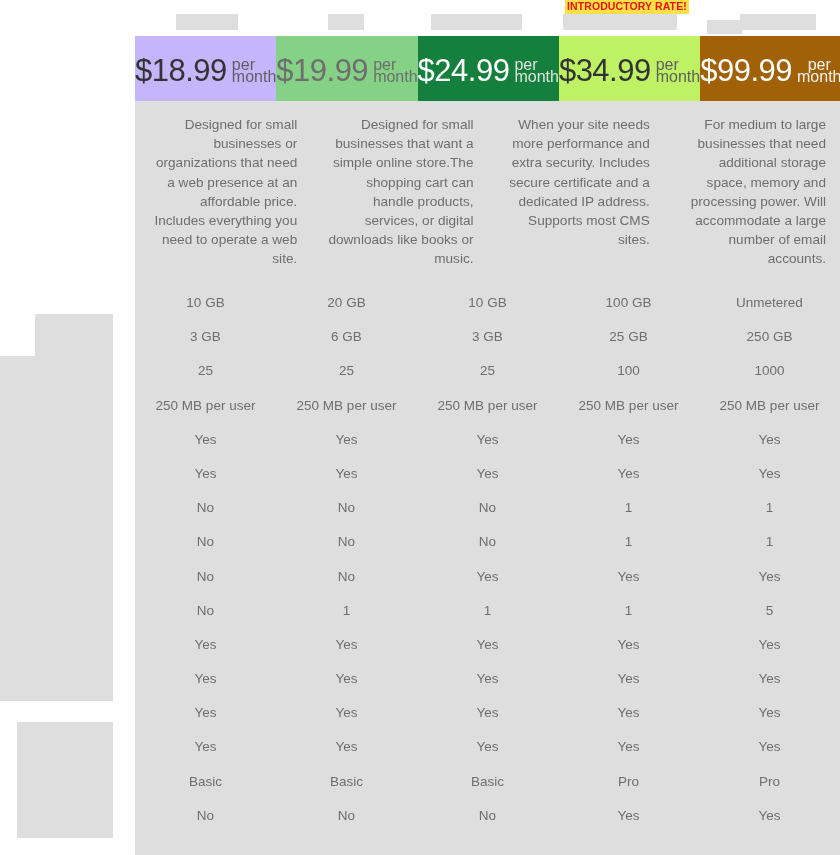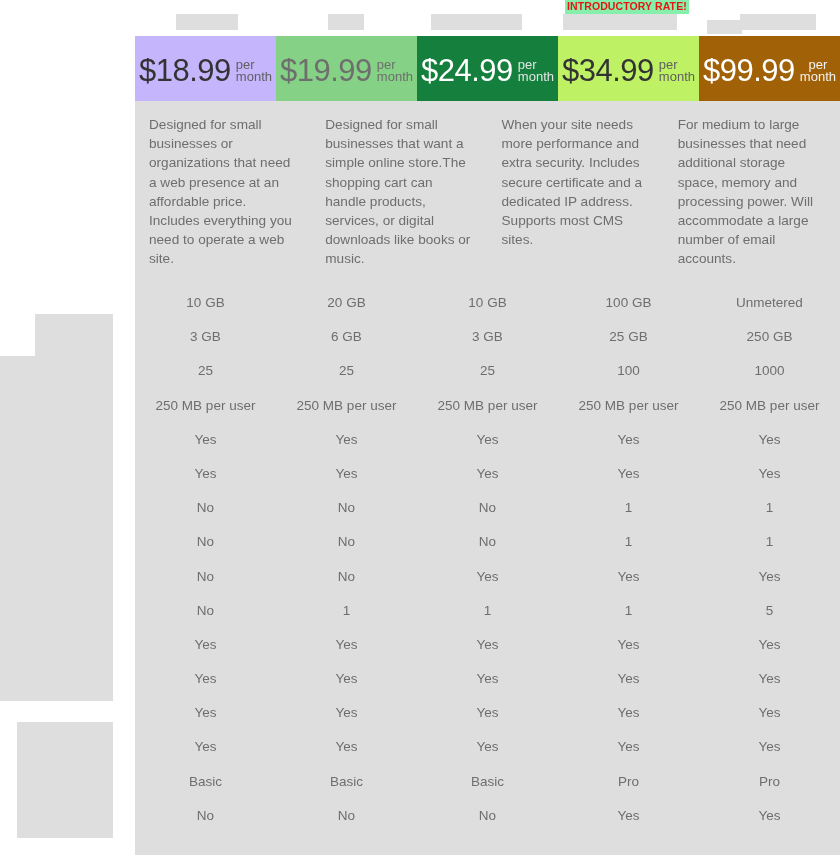--- a/index.html
+++ b/index.html
@@ -63,21 +63,21 @@
     top: 20px;
     left: 572px;
     width: 35px;
     height: 14px;
     background: #dedede;
   }
   #introductory-badge {
     position: absolute;
     left: 430px;
     top: 0px;
-    background: #86efac;
+    background: #fde047;
     color: #e8150f;
     font-size: 10.5px;
     font-weight: bold;
     letter-spacing: 0.1px;
     padding: 1px 2px 2px 2px;
     line-height: 11px;
     white-space: nowrap;
   }
 
   
@@ -98,21 +98,21 @@
     transform: translateY(2px);
   }
   .price-amount {
     font-size: 31px;
     font-weight: 300;
     line-height: 31px;
     letter-spacing: -0.5px;
     white-space: nowrap;
   }
   .price-period {
-    font-size: 13px;
+    font-size: 16px;
     line-height: 11.5px;
     font-weight: 400;
     margin-left: 5px;
     margin-top: 4px;
     white-space: nowrap;
   }
   .price-period span { display: block; }
 
   
   #table-body {
@@ -124,21 +124,21 @@
   }
   .cell {
     flex: 1 1 0;
     text-align: center;
     color: #6e6e6e;
     font-size: 13.5px;
     font-weight: 400;
   }
 
   #description-row .cell {
-    text-align: left;
+    text-align: right;
     padding: 14px 14px 0 14px;
     font-size: 13.6px;
     line-height: 19.2px;
     height: 185px;
     box-sizing: border-box;
   }
 
   .spec-row .cell {
     padding: 10px 6px;
     line-height: 14px;

